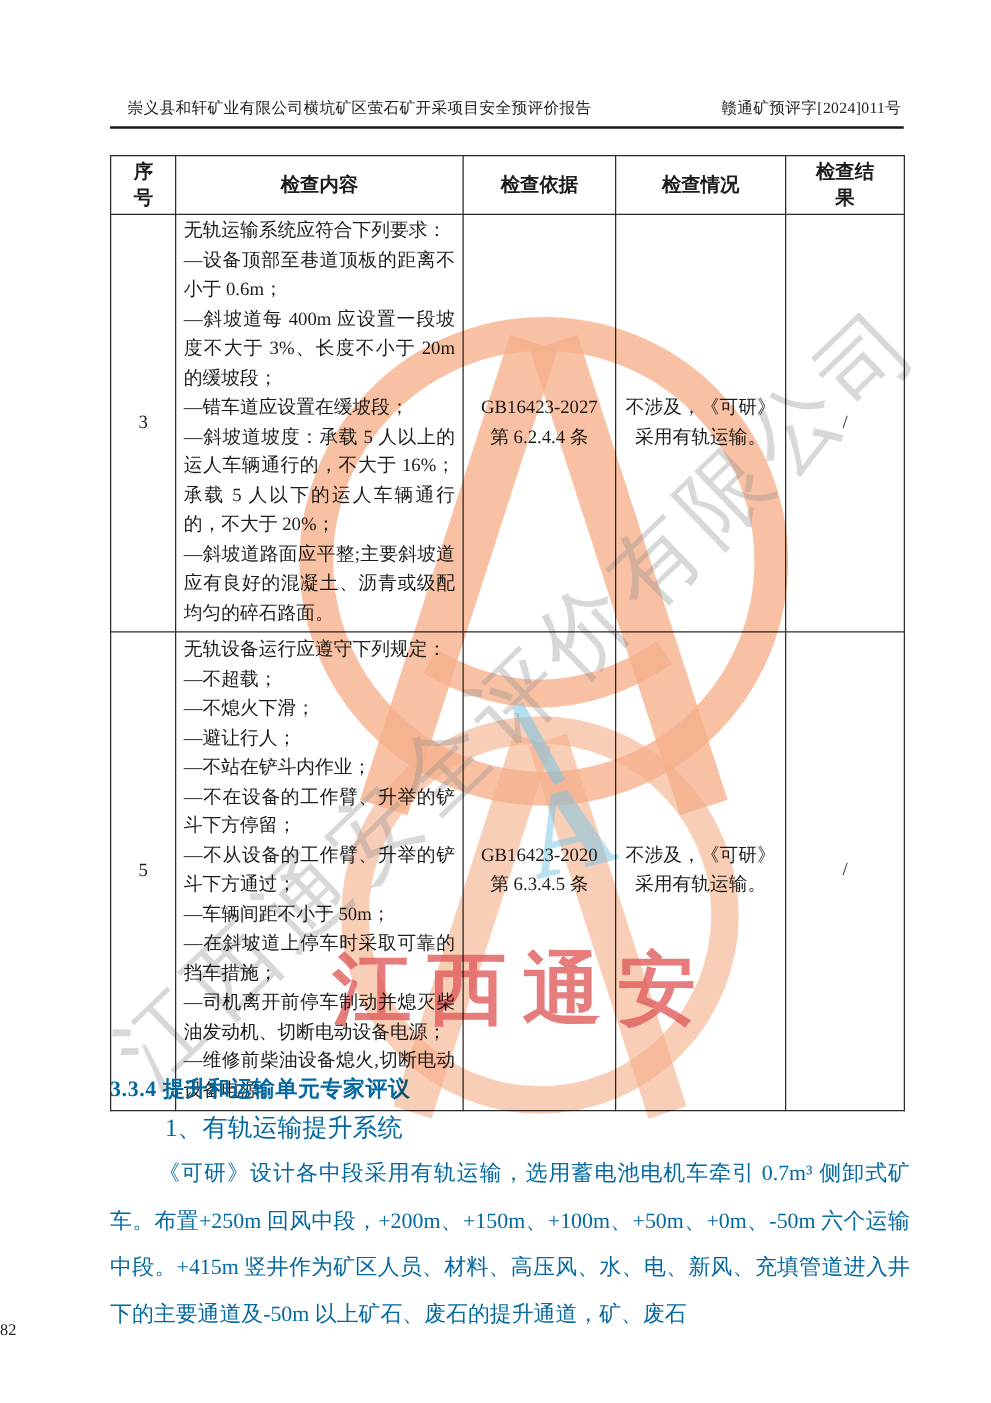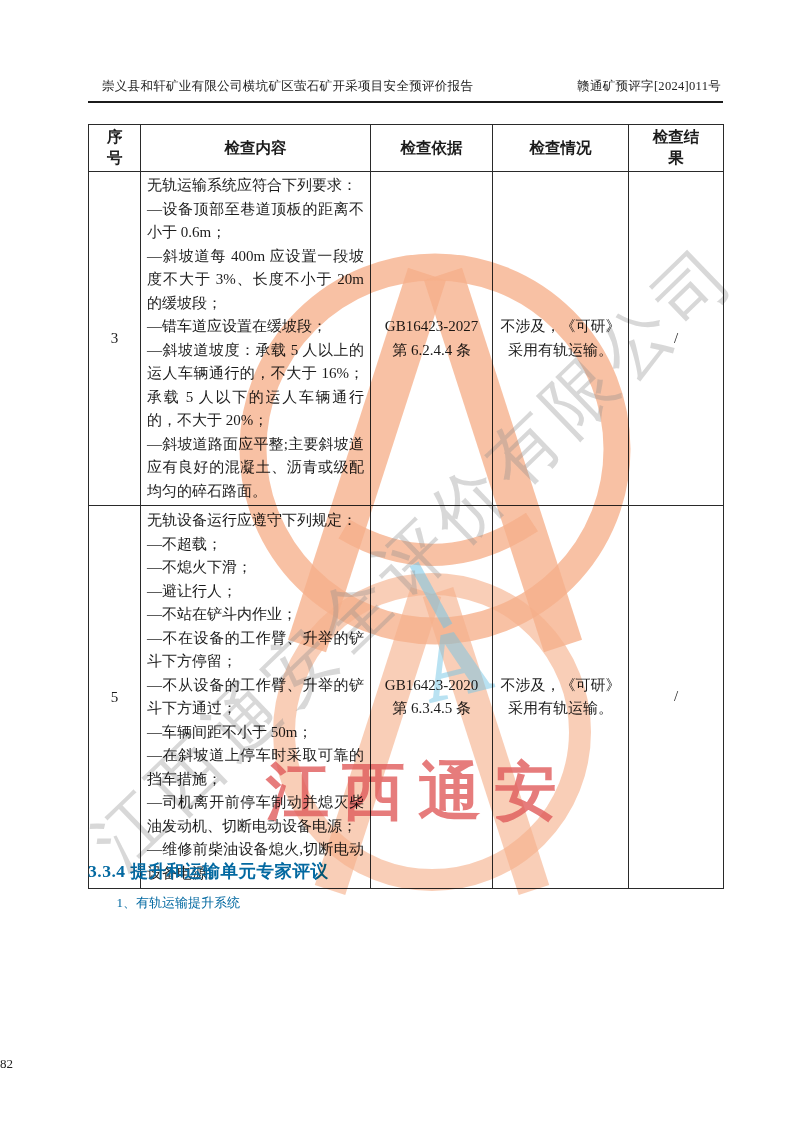--- a/index.html
+++ b/index.html
@@ -47,21 +47,21 @@
   }
   td.basis,td.situation,td.result{text-align:center;line-height:23.5px;}
   td.h-r3{height:300px;}
   td.h-r5{height:378px;}
   
   .section{
     position:absolute;left:88px;top:832px;width:640px;
     font-size:17.5px;line-height:37px;color:#0369a1;
   }
   .section .hd{font-weight:bold;font-size:17.5px;line-height:30px;letter-spacing:.5px;}
-  .section .sub{line-height:34px;text-indent:2.2em;font-size:13px;}
+  .section .sub{line-height:34px;text-indent:2.2em;font-size:20px;}
   .section .para{
     text-align:justify;text-indent:2.2em;
     white-space:pre-line;font-size:17.5px;line-height:37.5px;
   }
   
   .pagenum{
     position:absolute;left:0;top:1032px;width:793px;
     text-align:left;font-size:13px;color:#222;
   }
   
@@ -131,20 +131,21 @@
           <td class="basis h-r5">GB16423-2020 第 6.3.4.5 条</td>
           <td class="situation h-r5">不涉及，《可研》采用有轨运输。</td>
           <td class="result h-r5">/</td>
         </tr>
       </tbody>
     </table>
 
     <div class="section">
       <div class="hd">3.3.4 提升和运输单元专家评议</div>
       <div class="sub">1、有轨运输提升系统</div>
+      <div class="para">《可研》设计各中段采用有轨运输，选用蓄电池电机车牵引 0.7m³ 侧卸式矿车。布置+250m 回风中段，+200m、+150m、+100m、+50m、+0m、-50m 六个运输中段。+415m 竖井作为矿区人员、材料、高压风、水、电、新风、充填管道进入井下的主要通道及-50m 以上矿石、废石的提升通道，矿、废石</div>
     </div>
 
     <div class="pagenum">82</div>
   </div>
 
   <div class="wm">
     <svg viewBox="0 0 793 1122" xmlns="http://www.w3.org/2000/svg">
 
       <g stroke="#F6B08A" stroke-opacity="0.78" fill="none" stroke-linecap="butt">
         <circle cx="435" cy="425" r="182" stroke-width="27"></circle>

